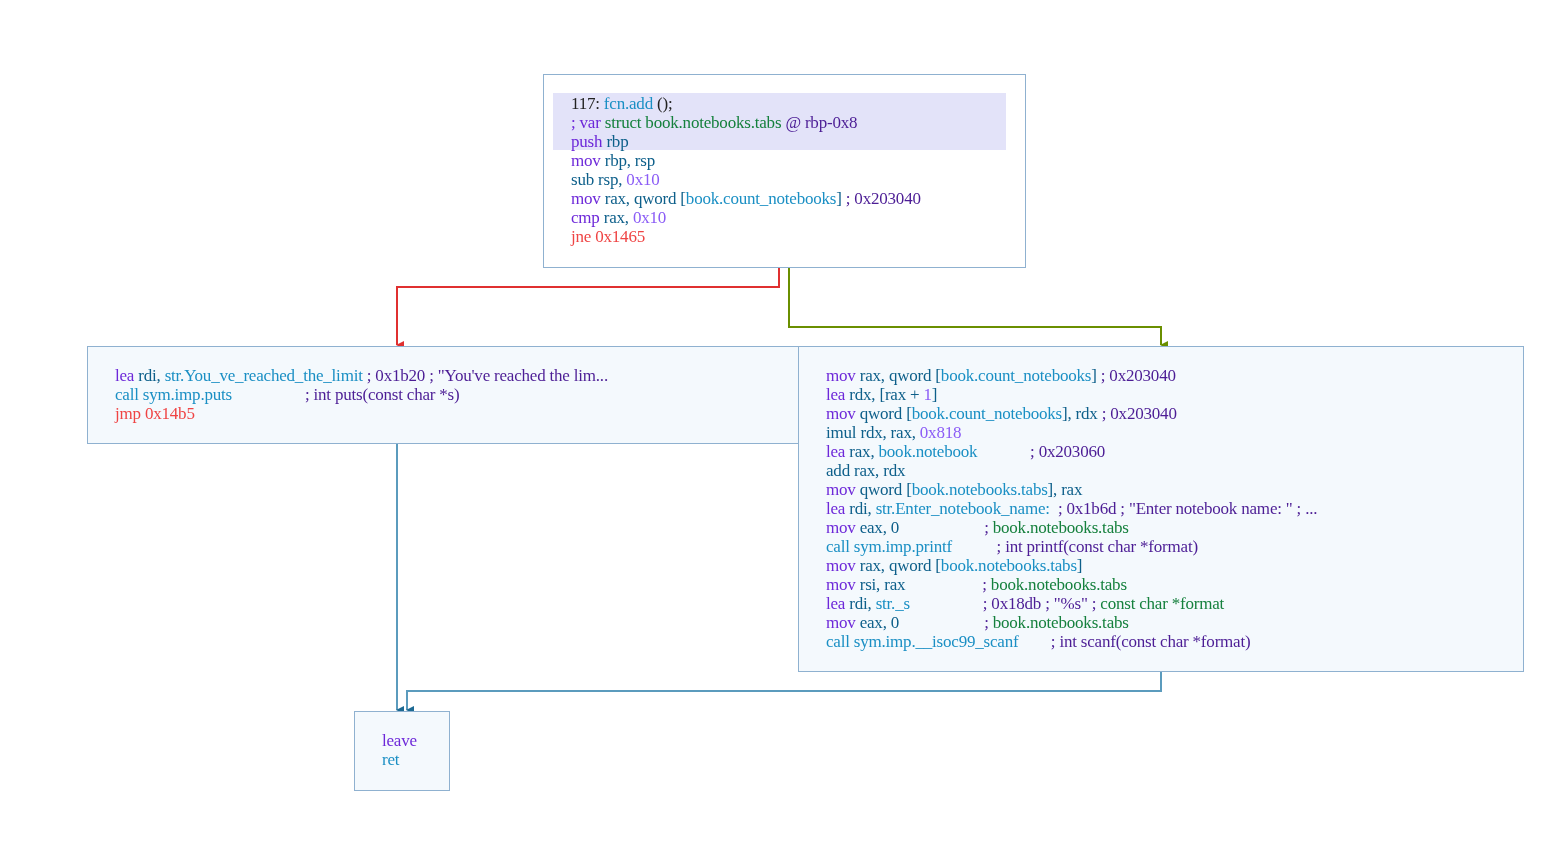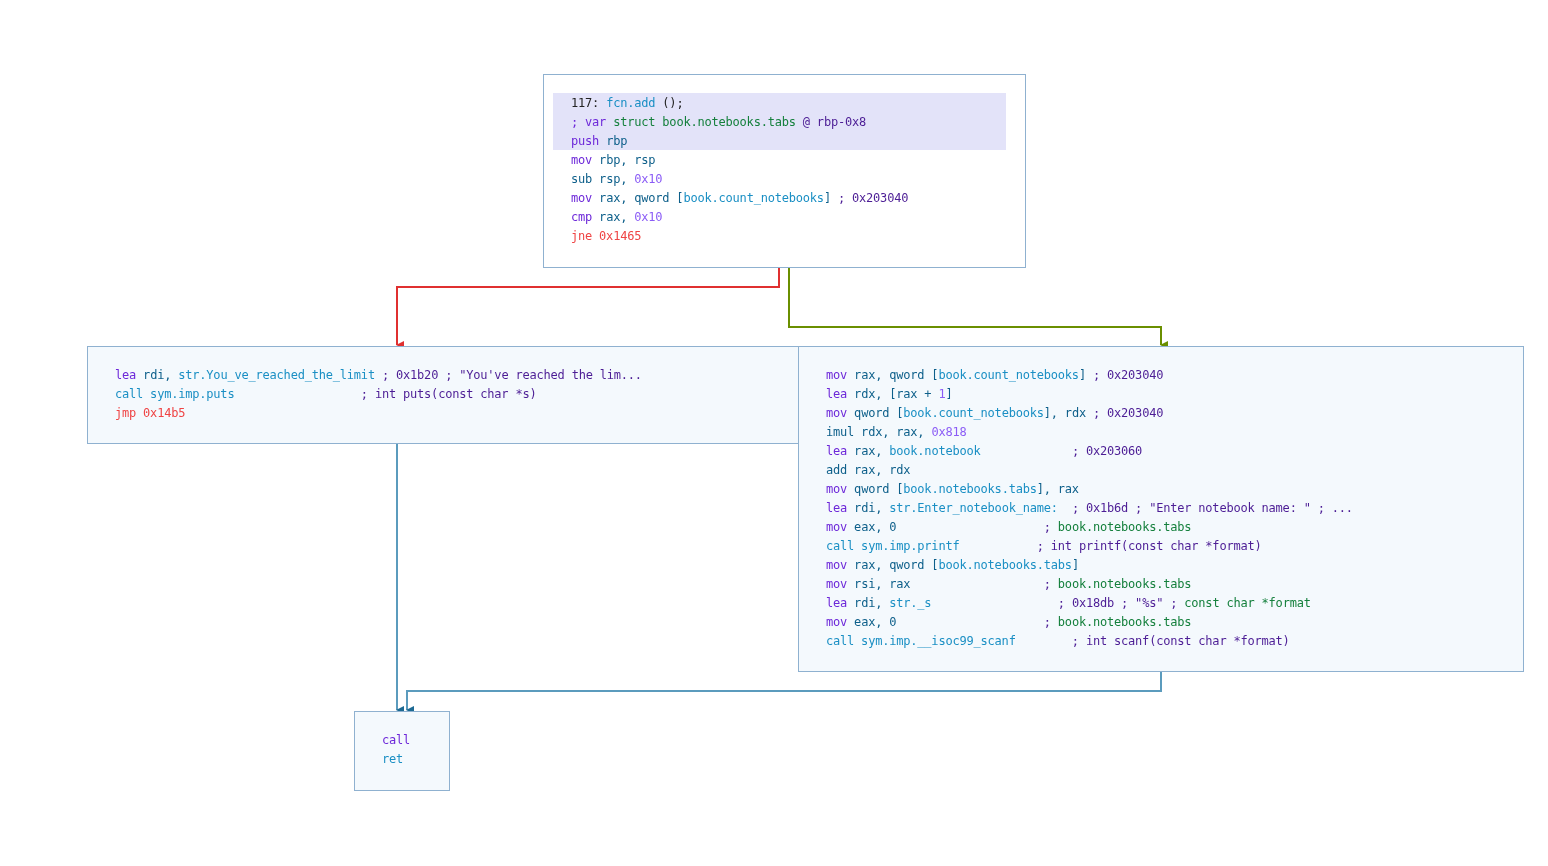--- a/index.html
+++ b/index.html
@@ -1,21 +1,21 @@
 <!DOCTYPE html>
 <html><head>
 <meta charset="utf-8">
 <style>
   html, body { margin:0; padding:0; background:#ffffff; }
   body { width:1548px; height:866px; position:relative; overflow:hidden;
          font-family:"DejaVu Sans Mono", "Liberation Mono", monospace; }
   .block { position:absolute; border:1px solid #8fb1d0; box-sizing:border-box; }
   .block.top { background:#ffffff; }
   .block.node { background:#f4f9fd; }
-  .code { position:absolute; font-size:12px; line-height:19px; white-space:pre; letter-spacing:-0.2px; }
+  .code { position:absolute; font-size:17px; line-height:19px; white-space:pre; letter-spacing:-0.2px;font-family:Liberation Serif, serif; }
   .hl { position:absolute; background:#e3e3f9; }
   .line { display:block; height:19px; }
   .k-num { color:#222222; }
   .k-fcn { color:#1a8fc4; }
   .k-reg { color:#0d5f8a; }
   .k-mn  { color:#6d28d9; }
   .k-call{ color:#1a8fc4; }
   .k-jmp { color:#ef4444; }
   .k-imm { color:#8b5cf6; }
   .k-sym { color:#1a8fc4; }
@@ -52,14 +52,14 @@
 
 <div class="block node" style="left:39px; top:346px; width:726px; height:98px;margin-left:48px;">
   <div class="code" style="left:27px; top:19px;"><span class="line"><span class="k-mn">lea</span><span class="k-reg"> rdi, </span><span class="k-sym">str.You_ve_reached_the_limit</span><span class="k-cmt"> ; 0x1b20 ; "You've reached the lim...</span></span><span class="line"><span class="k-call">call sym.imp.puts</span><span class="k-cmt">                  ; int puts(const char *s)</span></span><span class="line"><span class="k-jmp">jmp 0x14b5</span></span></div>
 </div>
 
 <div class="block node" style="left:798px; top:346px; width:726px; height:326px;">
   <div class="code" style="left:27px; top:19px;"><span class="line"><span class="k-mn">mov</span><span class="k-reg"> rax, qword [</span><span class="k-sym">book.count_notebooks</span><span class="k-reg">]</span><span class="k-cmt"> ; 0x203040</span></span><span class="line"><span class="k-mn">lea</span><span class="k-reg"> rdx, [rax + </span><span class="k-imm">1</span><span class="k-reg">]</span></span><span class="line"><span class="k-mn">mov</span><span class="k-reg"> qword [</span><span class="k-sym">book.count_notebooks</span><span class="k-reg">], rdx</span><span class="k-cmt"> ; 0x203040</span></span><span class="line"><span class="k-reg">imul rdx, rax, </span><span class="k-imm">0x818</span></span><span class="line"><span class="k-mn">lea</span><span class="k-reg"> rax, </span><span class="k-sym">book.notebook</span><span class="k-cmt">             ; 0x203060</span></span><span class="line"><span class="k-reg">add rax, rdx</span></span><span class="line"><span class="k-mn">mov</span><span class="k-reg"> qword [</span><span class="k-sym">book.notebooks.tabs</span><span class="k-reg">], rax</span></span><span class="line"><span class="k-mn">lea</span><span class="k-reg"> rdi, </span><span class="k-sym">str.Enter_notebook_name:</span><span class="k-cmt">  ; 0x1b6d ; "Enter notebook name: " ; ...</span></span><span class="line"><span class="k-mn">mov</span><span class="k-reg"> eax, </span><span class="k-reg">0</span><span class="k-cmt">                     ; </span><span class="k-var">book.notebooks.tabs</span></span><span class="line"><span class="k-call">call sym.imp.printf</span><span class="k-cmt">           ; int printf(const char *format)</span></span><span class="line"><span class="k-mn">mov</span><span class="k-reg"> rax, qword [</span><span class="k-sym">book.notebooks.tabs</span><span class="k-reg">]</span></span><span class="line"><span class="k-mn">mov</span><span class="k-reg"> rsi, rax</span><span class="k-cmt">                   ; </span><span class="k-var">book.notebooks.tabs</span></span><span class="line"><span class="k-mn">lea</span><span class="k-reg"> rdi, </span><span class="k-sym">str._s</span><span class="k-cmt">                  ; 0x18db ; "%s" ; </span><span class="k-var">const char *format</span></span><span class="line"><span class="k-mn">mov</span><span class="k-reg"> eax, </span><span class="k-reg">0</span><span class="k-cmt">                     ; </span><span class="k-var">book.notebooks.tabs</span></span><span class="line"><span class="k-call">call sym.imp.__isoc99_scanf</span><span class="k-cmt">        ; int scanf(const char *format)</span></span></div>
 </div>
 
 <div class="block node" style="left:354px; top:711px; width:96px; height:80px;">
-  <div class="code" style="left:27px; top:19px;"><span class="line"><span class="k-mn">call</span></span><span class="line"><span class="k-call">ret</span></span></div>
+  <div class="code" style="left:27px; top:19px;"><span class="line"><span class="k-mn">leave</span></span><span class="line"><span class="k-call">ret</span></span></div>
 </div>
 
 </body></html>

